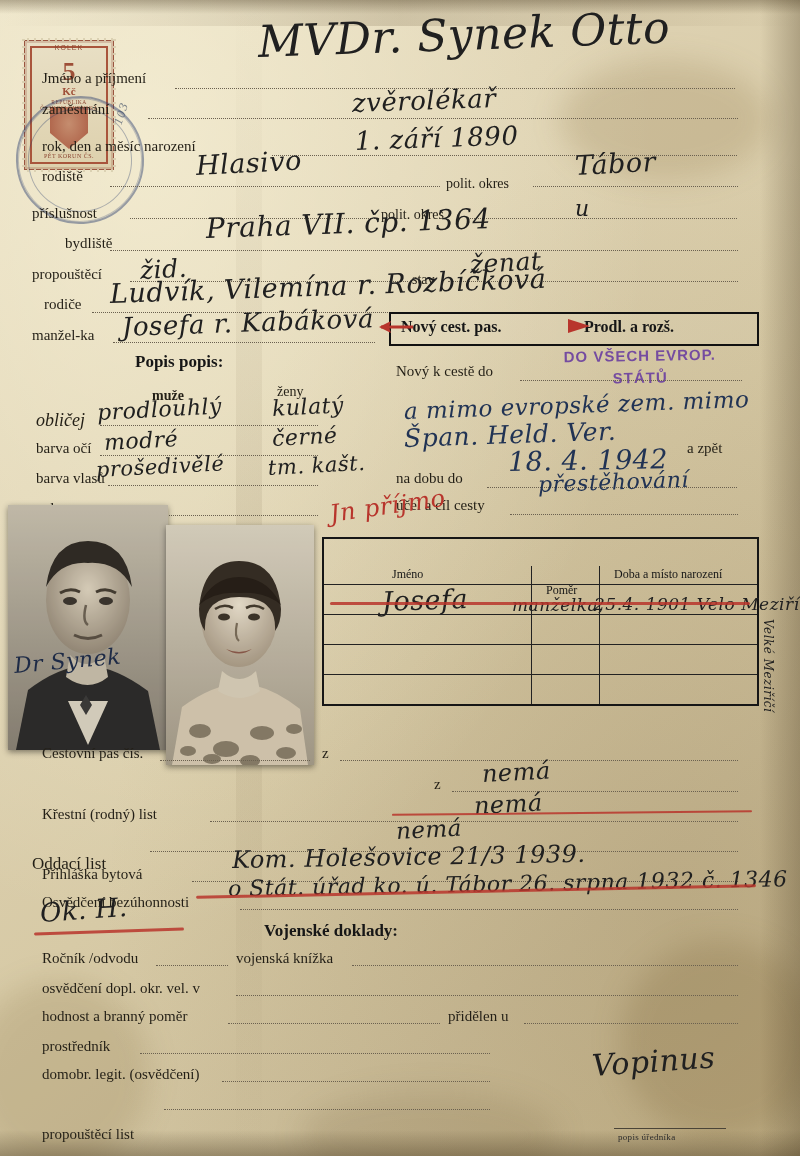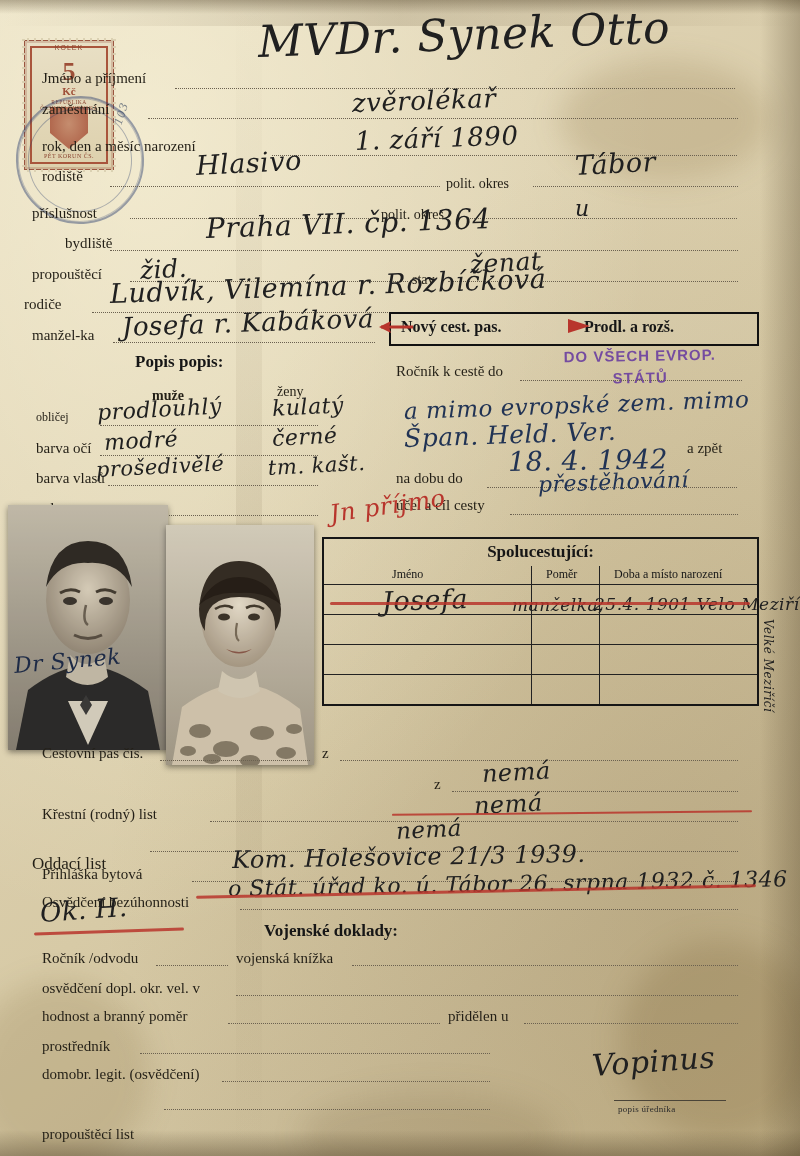--- a/index.html
+++ b/index.html
@@ -132,21 +132,21 @@
     position:absolute;left:322px;top:702px;width:433px;height:42px;border:2px solid #161616;border-top:none;
     text-align:center;font-weight:bold;font-size:17px;color:#161616;padding-top:10px;box-sizing:border-box;
   }
 
   .redline{position:absolute;background:#b8352c;height:3px;border-radius:2px;opacity:.85;}
   .redline.thin{height:2px;}
 
   .popis{position:absolute;font-weight:bold;font-size:17px;color:#161616;}
   .vojen{position:absolute;font-weight:bold;font-size:17px;color:#161616;}
 
-  #podpis-lbl{position:absolute;left:618px;top:1104px;font-size:9px;color:#2b2b2b;letter-spacing:.3px;}
+  #podpis-lbl{position:absolute;left:618px;top:1132px;font-size:9px;color:#2b2b2b;letter-spacing:.3px;}
   #podpis-lbl:before{content:"";position:absolute;left:-4px;top:-4px;width:112px;border-top:1px solid #4a4438;}
 </style>
 </head>
 <body>
 
 <div id="paper">
 
   <div class="stain" style="left:560px;top:60px;width:210px;height:120px;background:rgba(120,95,45,.18);"></div>
   <div class="stain" style="left:620px;top:940px;width:200px;height:200px;background:rgba(110,85,40,.20);"></div>
   <div class="stain" style="left:-30px;top:980px;width:180px;height:190px;background:rgba(110,85,40,.16);"></div>
@@ -171,21 +171,21 @@
   <div id="roundstamp"></div>
   <div class="hw blue" style="left:118px;top:118px;font-size:11px;transform:rotate(-72deg);opacity:.55;">103</div>
 
   <div class="pr" style="left:42px;top:70px;font-size:15px;">Jméno a příjmení</div>
   <div class="pr" style="left:42px;top:101px;font-size:15px;">zaměstnání</div>
   <div class="pr" style="left:42px;top:138px;font-size:15px;">rok, den a měsíc narození</div>
   <div class="pr" style="left:42px;top:168px;font-size:15px;">rodiště</div>
   <div class="pr" style="left:32px;top:205px;font-size:15px;">příslušnost</div>
   <div class="pr" style="left:24px;top:235px;font-size:15px;margin-left:41px;">bydliště</div>
   <div class="pr" style="left:32px;top:266px;font-size:15px;">propouštěcí</div>
-  <div class="pr" style="left:24px;top:296px;font-size:15px;">rodiče</div>
+  <div class="pr" style="left:44px;top:296px;font-size:15px;">rodiče</div>
   <div class="pr" style="left:32px;top:327px;font-size:15px;">manžel-ka</div>
 
   <div class="pr" style="left:446px;top:176px;font-size:14px;">polit. okres</div>
   <div class="pr" style="left:381px;top:207px;font-size:14px;">polit. okres</div>
   <div class="pr" style="left:412px;top:272px;font-size:14px;text-align:right;">stav</div>
 
   <div class="dots" style="left:175px;top:88px;width:560px;"></div>
   <div class="dots" style="left:148px;top:118px;width:590px;"></div>
   <div class="dots" style="left:272px;top:155px;width:465px;"></div>
   <div class="dots" style="left:110px;top:186px;width:330px;"></div>
@@ -207,21 +207,21 @@
   <div class="hw dark" style="left:206px;top:212px;font-size:28px;transform:rotate(-2deg);">Praha VII. čp. 1364</div>
   <div class="hw dark" style="left:140px;top:256px;font-size:25px;transform:rotate(-3deg);">žid.</div>
   <div class="hw dark" style="left:470px;top:250px;font-size:25px;transform:rotate(-3deg);">ženat</div>
   <div class="hw dark" style="left:110px;top:278px;font-size:27px;transform:rotate(-2deg);">Ludvík, Vilemína r. Rozbíčková</div>
   <div class="hw dark" style="left:122px;top:312px;font-size:26px;transform:rotate(-2deg);">Josefa r. Kabáková</div>
 
   <div class="popis" style="left:135px;top:352px;">Popis popis:</div>
   <div class="pr" style="left:152px;top:388px;font-size:14px;font-weight:bold;">muže</div>
   <div class="pr" style="left:277px;top:384px;font-size:14px;">ženy</div>
 
-  <div class="pr" style="left:36px;top:410px;font-size:12px;">obličej</div>
+  <div class="pr" style="left:36px;top:410px;font-size:18px;font-style:italic;">obličej</div>
   <div class="pr" style="left:36px;top:440px;font-size:15px;">barva očí</div>
   <div class="pr" style="left:36px;top:470px;font-size:15px;">barva vlasů</div>
   <div class="pr" style="left:36px;top:500px;font-size:15px;">zvl. znam.</div>
 
   <div class="dots" style="left:100px;top:425px;width:218px;"></div>
   <div class="dots" style="left:100px;top:455px;width:218px;"></div>
   <div class="dots" style="left:108px;top:485px;width:210px;"></div>
   <div class="dots" style="left:108px;top:515px;width:210px;"></div>
 
   <div class="hw dark" style="left:97px;top:400px;font-size:22px;transform:rotate(-3deg);">prodlouhlý</div>
@@ -242,21 +242,21 @@
   </svg>
   <svg id="arrowhead" width="26" height="20" viewBox="0 0 26 20">
     <path d="M0 3 L22 10 L0 17 Z" fill="#b8352c"></path>
   </svg>
 
   <div id="purple">
     <div>DO VŠECH EVROP.</div>
     <div>STÁTŮ</div>
   </div>
 
-  <div class="pr" style="left:396px;top:363px;font-size:15px;">Ročník k cestě do</div>
+  <div class="pr" style="left:396px;top:363px;font-size:15px;">Nový k cestě do</div>
   <div class="pr" style="left:396px;top:470px;font-size:15px;">na dobu do</div>
   <div class="pr" style="left:396px;top:497px;font-size:15px;">účel a cíl cesty</div>
   <div class="pr" style="left:687px;top:440px;font-size:15px;">a zpět</div>
 
   <div class="dots" style="left:520px;top:380px;width:222px;"></div>
   <div class="dots" style="left:487px;top:487px;width:250px;"></div>
   <div class="dots" style="left:510px;top:514px;width:228px;"></div>
 
   <div class="hw blue" style="left:404px;top:398px;font-size:23px;transform:rotate(-2deg);">a mimo evropské zem. mimo</div>
   <div class="hw blue" style="left:404px;top:424px;font-size:25px;transform:rotate(-2deg);">Špan. Held. Ver.</div>
@@ -326,29 +326,28 @@
       <ellipse cx="88" cy="92" rx="6" ry="3.6" fill="#3b332a"></ellipse>
       <path d="M49 84 q9 -6 18 -1" stroke="#433a2e" stroke-width="2.6" fill="none"></path>
       <path d="M80 83 q9 -5 18 1" stroke="#433a2e" stroke-width="2.6" fill="none"></path>
       <path d="M71 98 q-3 14 2 18" stroke="#7b6e5c" stroke-width="2.2" fill="none"></path>
       <path d="M60 124 q13 9 26 0 q-13 6 -26 0" fill="#8c5a4c"></path>
       <rect width="148" height="240" fill="rgba(60,45,20,.08)"></rect>
     </svg>
   </div>
 
   <div id="spolu">
-    <div class="title">Spolucestující:</div>
     <div class="hrow"></div>
     <div class="vl" style="left:207px;"></div>
     <div class="vl" style="left:275px;"></div>
     <div class="hl" style="top:75px;"></div>
     <div class="hl" style="top:105px;"></div>
     <div class="hl" style="top:135px;"></div>
     <div class="hdr" style="left:68px;">Jméno</div>
-    <div class="hdr" style="left:222px;">Poměr</div>
+    <div class="hdr" style="left:222px;margin-top:16px;">Poměr</div>
     <div class="hdr" style="left:290px;">Doba a místo narození</div>
 
     <div class="hw dark" style="left:58px;top:47px;font-size:27px;transform:rotate(-2deg);">Josefa</div>
     <div class="hw dark" style="left:188px;top:56px;font-size:17px;">manželka,</div>
     <div class="hw dark" style="left:270px;top:55px;font-size:17px;">25.4. 1901 Velo Meziříčí</div>
   </div>
   <div class="redline" style="left:330px;top:602px;width:420px;"></div>
   <div class="hw dark" style="left:768px;top:612px;font-size:12px;transform:rotate(90deg);">Velké Meziříčí</div>
 
 

